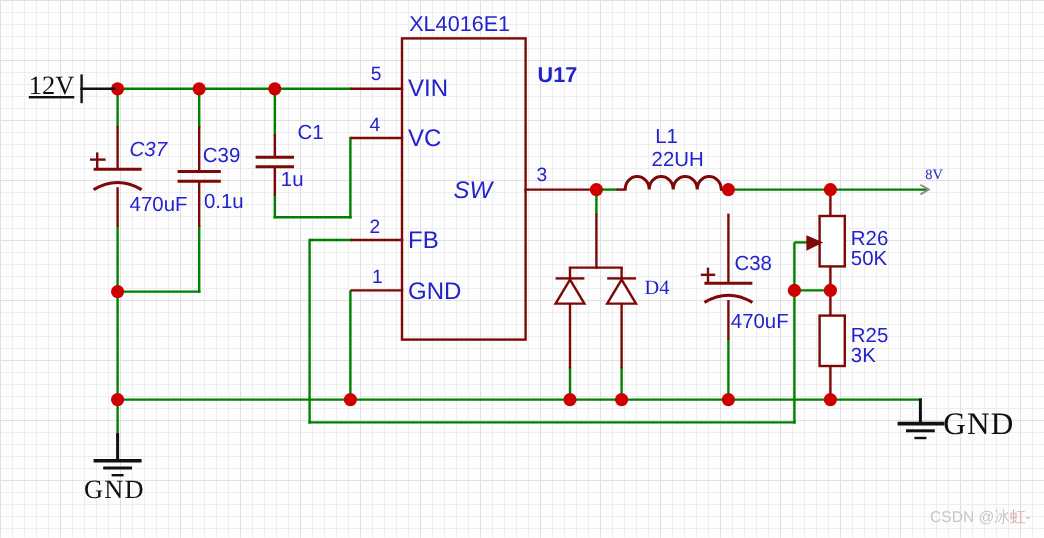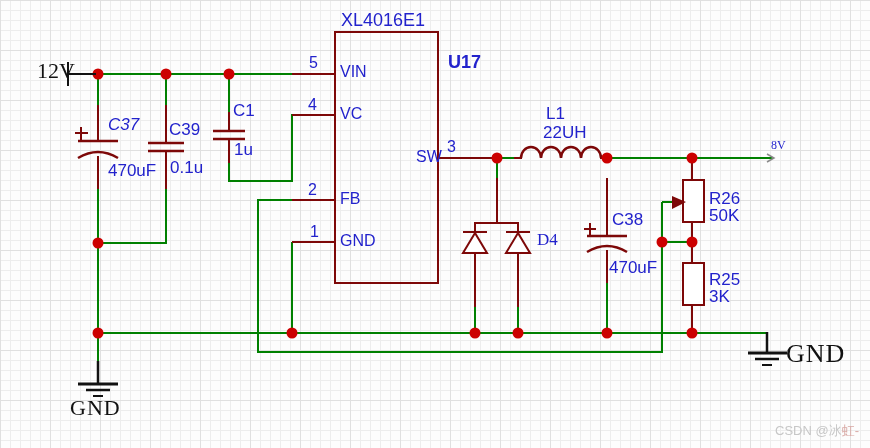--- a/index.html
+++ b/index.html
@@ -14,21 +14,21 @@
       linear-gradient(#ededed 1px, transparent 1px),
       linear-gradient(90deg, #ededed 1px, transparent 1px);
     background-size:50px 50px,50px 50px,10px 10px,10px 10px;
     font-family:"Liberation Sans", sans-serif;
   }
   svg.wires{position:absolute;left:0;top:0;}
   .lbl{position:absolute;white-space:nowrap;line-height:1.05;}
   .blue{color:var(--label);}
   .blk{color:#111111;}
   .f-ic{font-size:18px;}
-  .f-pinname{font-size:16px;}
+  .f-pinname{font-size:20px;}
   .f-pinnum{font-size:16px;}
   .f-comp{font-size:17px;}
   .serif{font-family:"Liberation Serif", serif;}
   .port12{font-size:22px;}
   .gnd-l{font-size:22px;letter-spacing:1px;}
   .gnd-r{font-size:26px;letter-spacing:1px;}
   .netlbl{font-size:12px;}
   .caption{font-size:26px;color:#2222dd;}
   .caption .cn{font-family:"Liberation Serif", serif;}
   .watermark{font-size:13px;color:#c7c7c7;}
@@ -174,39 +174,39 @@
 
   <span class="lbl blue f-pinnum" style="left:309px;top:55px;">5</span>
   <span class="lbl blue f-pinname" style="left:340px;top:64px;">VIN</span>
   <span class="lbl blue f-pinnum" style="left:308px;top:97px;">4</span>
   <span class="lbl blue f-pinname" style="left:340px;top:106px;">VC</span>
   <span class="lbl blue f-pinnum" style="left:308px;top:182px;">2</span>
   <span class="lbl blue f-pinname" style="left:340px;top:191px;text-align:right;">FB</span>
   <span class="lbl blue f-pinnum" style="left:310px;top:224px;">1</span>
   <span class="lbl blue f-pinname" style="left:340px;top:233px;">GND</span>
   <span class="lbl blue f-pinnum" style="left:447px;top:139px;">3</span>
-  <span class="lbl blue f-pinname" style="left:416px;top:149px;">SW</span>
+  <span class="lbl blue f-pinname" style="left:378px;top:149px;font-style:italic;">SW</span>
 
   <span class="lbl blue f-comp" style="left:108px;top:116px;font-style:italic;">C37</span>
   <span class="lbl blue f-comp" style="left:108px;top:162px;">470uF</span>
   <span class="lbl blue f-comp" style="left:169px;top:121px;">C39</span>
   <span class="lbl blue f-comp" style="left:170px;top:159px;">0.1u</span>
-  <span class="lbl blue f-comp" style="left:233px;top:102px;">C1</span>
+  <span class="lbl blue f-comp" style="left:248px;top:102px;">C1</span>
   <span class="lbl blue f-comp" style="left:234px;top:141px;">1u</span>
   <span class="lbl blue f-comp" style="left:546px;top:105px;">L1</span>
   <span class="lbl blue f-comp" style="left:543px;top:124px;">22UH</span>
   <span class="lbl blue f-comp" style="left:537px;top:231px;font-family:Liberation Serif, serif;">D4</span>
   <span class="lbl blue f-comp" style="left:612px;top:211px;">C38</span>
   <span class="lbl blue f-comp" style="left:609px;top:259px;">470uF</span>
   <span class="lbl blue f-comp" style="left:709px;top:190px;">R26</span>
   <span class="lbl blue f-comp" style="left:709px;top:207px;">50K</span>
   <span class="lbl blue f-comp" style="left:709px;top:271px;">R25</span>
   <span class="lbl blue f-comp" style="left:709px;top:288px;">3K</span>
 
-  <span class="lbl blk serif port12" style="left:37px;top:59px;">12V</span>
+  <span class="lbl blk serif port12" style="left:24px;top:59px;text-decoration:underline;">12V</span>
   <span class="lbl blue serif netlbl" style="left:771px;top:139px;">8V</span>
   <span class="lbl blk serif gnd-l" style="left:70px;top:396px;">GND</span>
   <span class="lbl blk serif gnd-r" style="left:786px;top:340px;">GND</span>
 
 
   <div class="lbl watermark" style="left:775px;top:424px;">
     <span class="wm1">CSDN @冰</span><span class="wm2">虹-</span>
   </div>
 
 </div>

